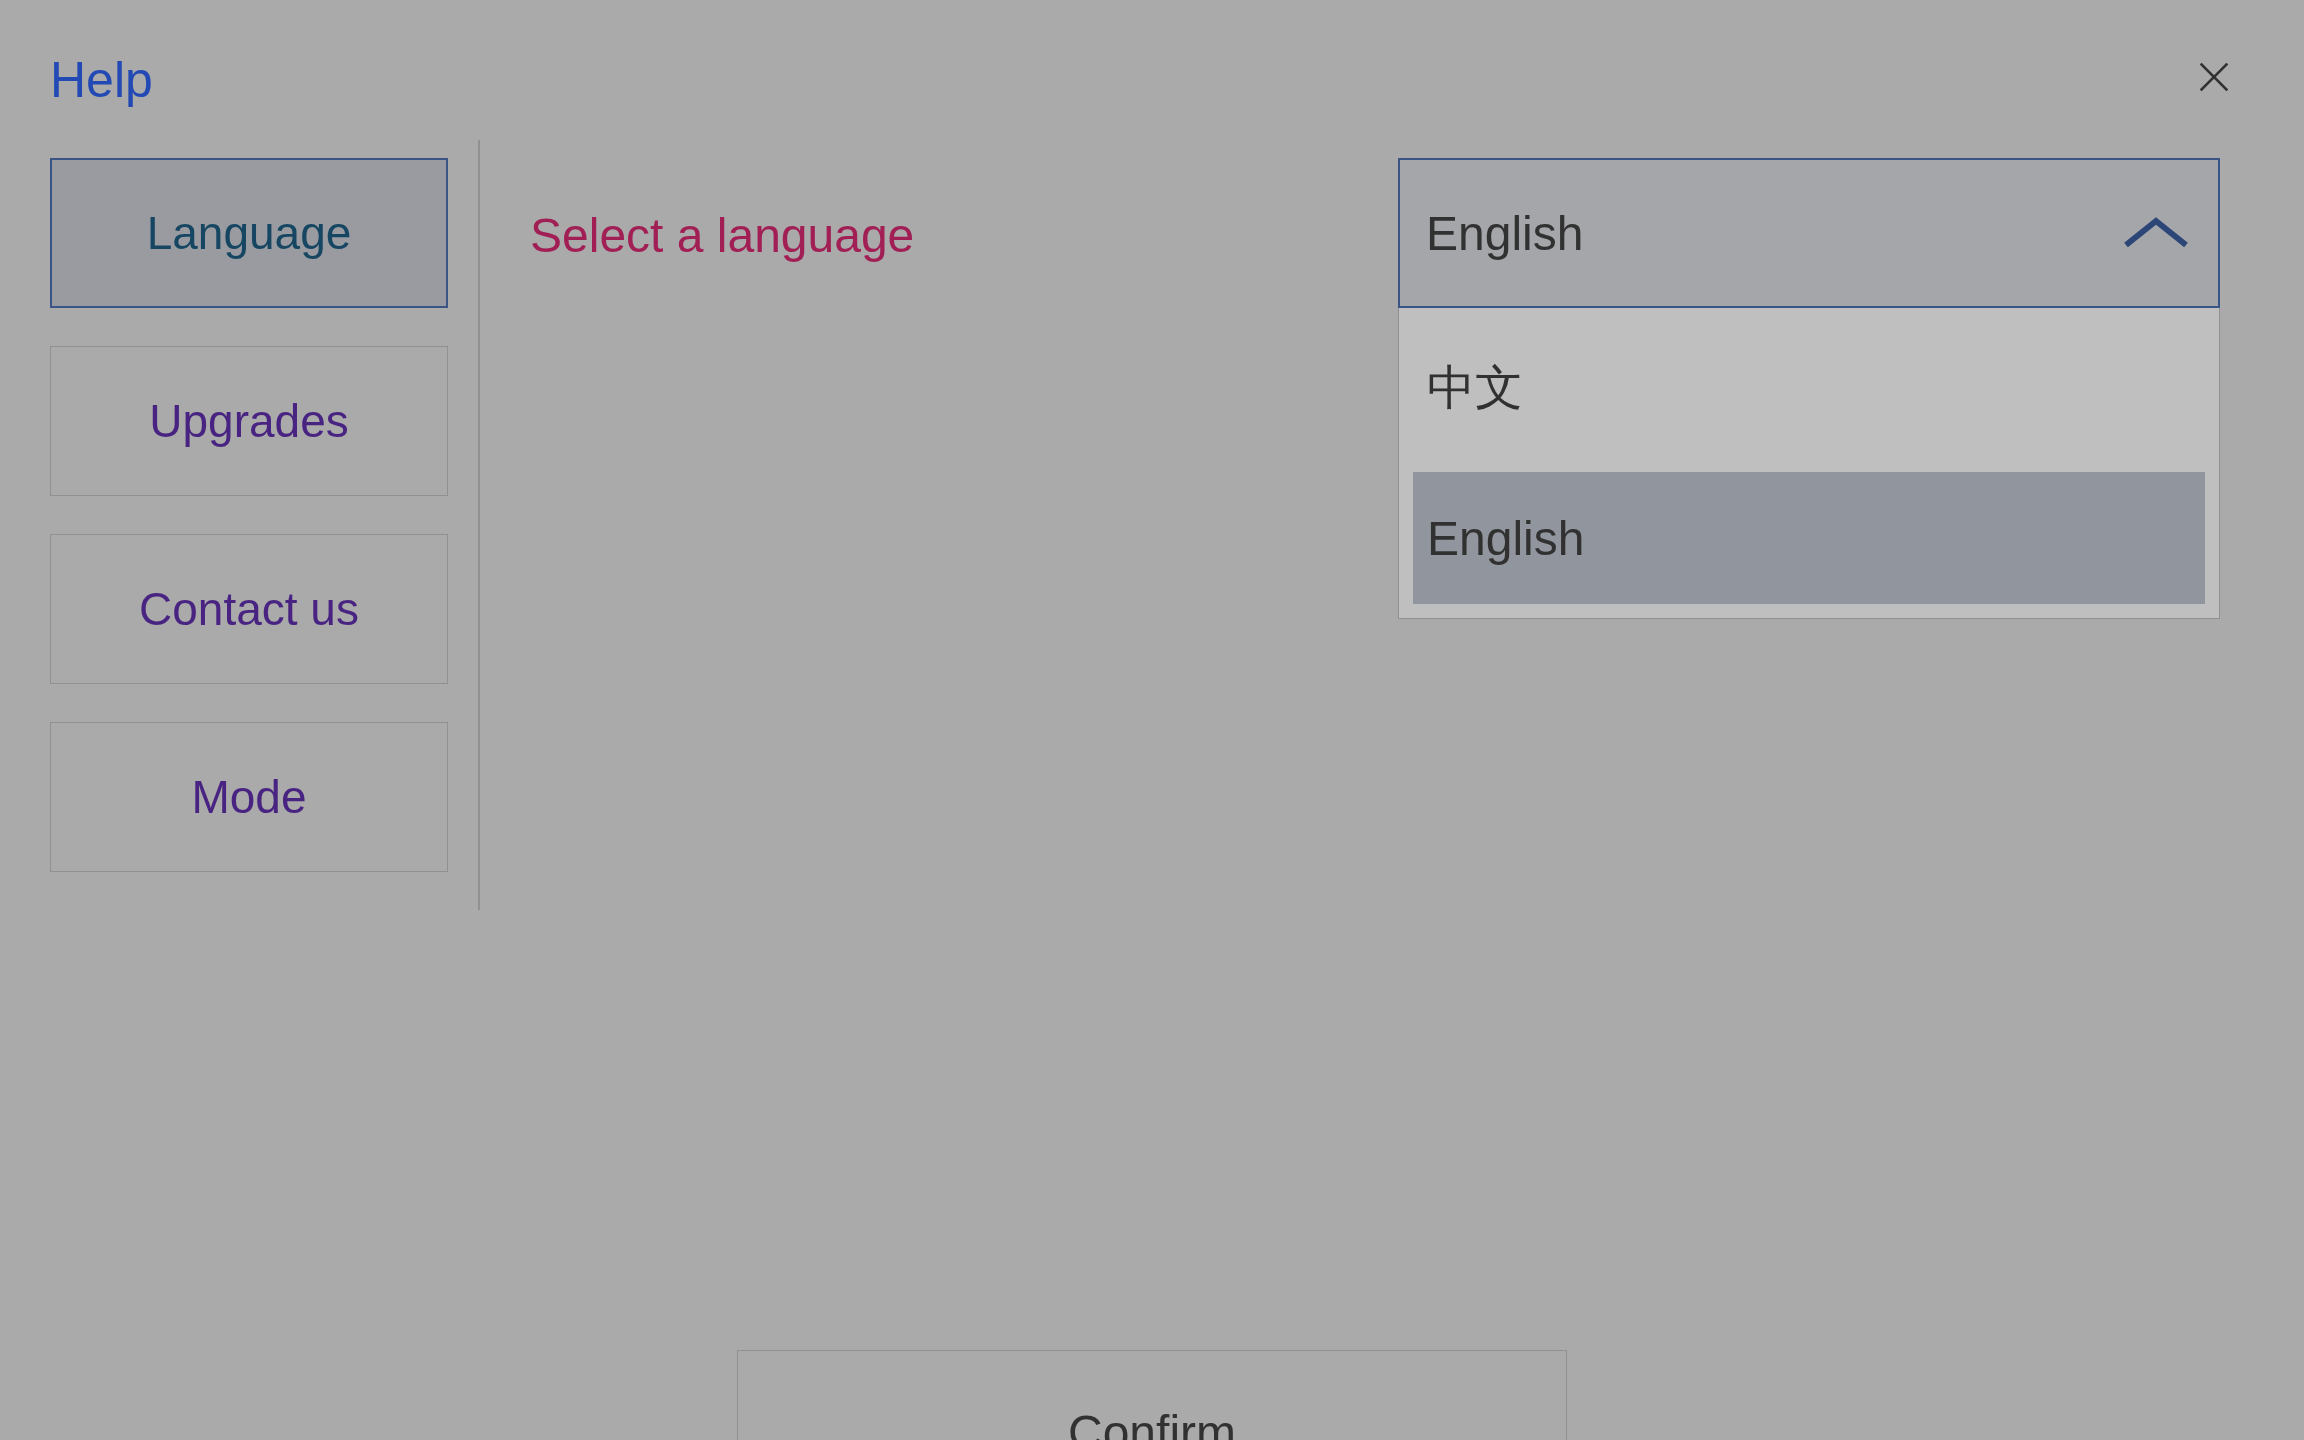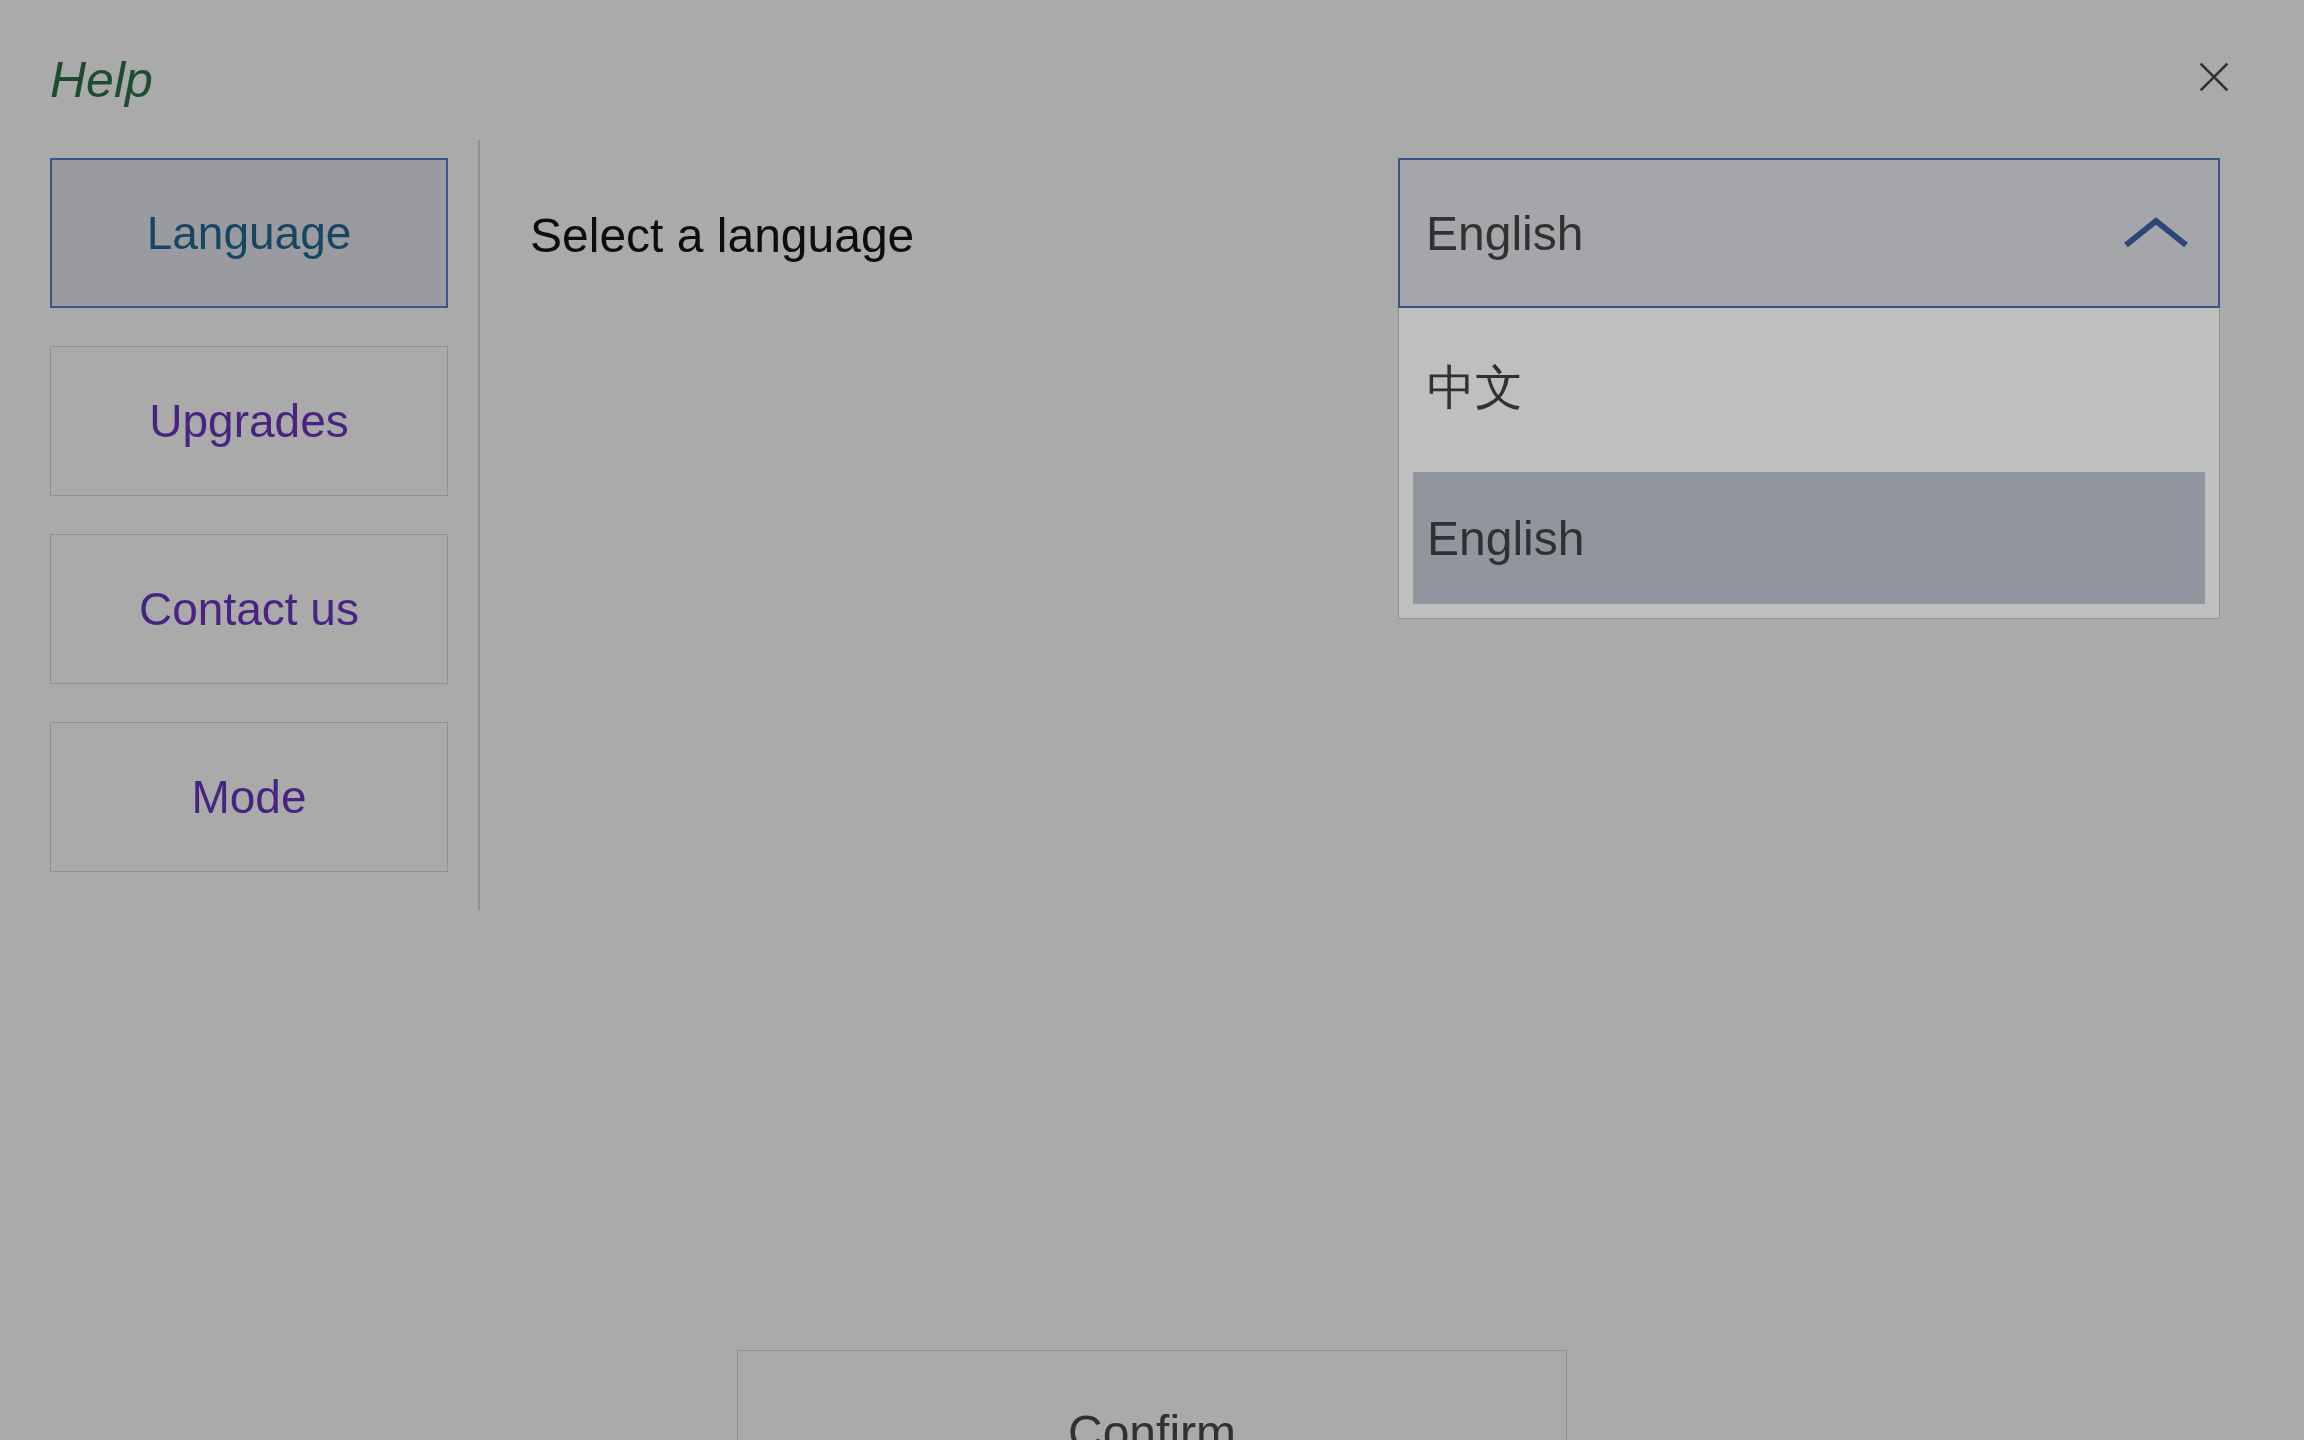--- a/index.html
+++ b/index.html
@@ -27,23 +27,22 @@
       background: #c9c9c9;
     }
     .header {
       display: flex;
       align-items: center;
       justify-content: space-between;
       padding: 50px 50px 30px 50px;
     }
     .title {
       font-size: 50px;
-      color: #14532d;
+      color: #1d4ed8;
       font-weight: 400;
-      font-style: italic;
     }
     .close-btn {
       font-size: 48px;
       color: #2f2f2f;
       width: 60px;
       height: 60px;
       display: flex;
       align-items: center;
       justify-content: center;
       cursor: pointer;
@@ -80,21 +79,21 @@
       flex: 1;
       padding-left: 50px;
       padding-top: 18px;
     }
     .row {
       display: flex;
       align-items: flex-start;
     }
     .label {
       font-size: 48px;
-      color: #000000;
+      color: #be185d;
       padding-top: 50px;
       min-width: 860px;
     }
     .select-wrapper {
       width: 830px;
       padding-left: 8px;
     }
     .select {
       height: 150px;
       border: 2px solid #3a5c9a;

